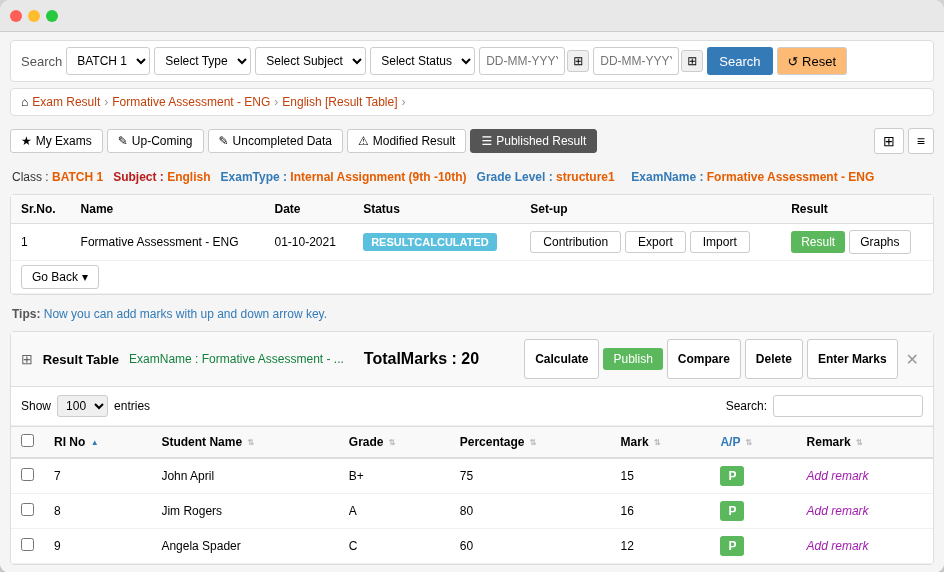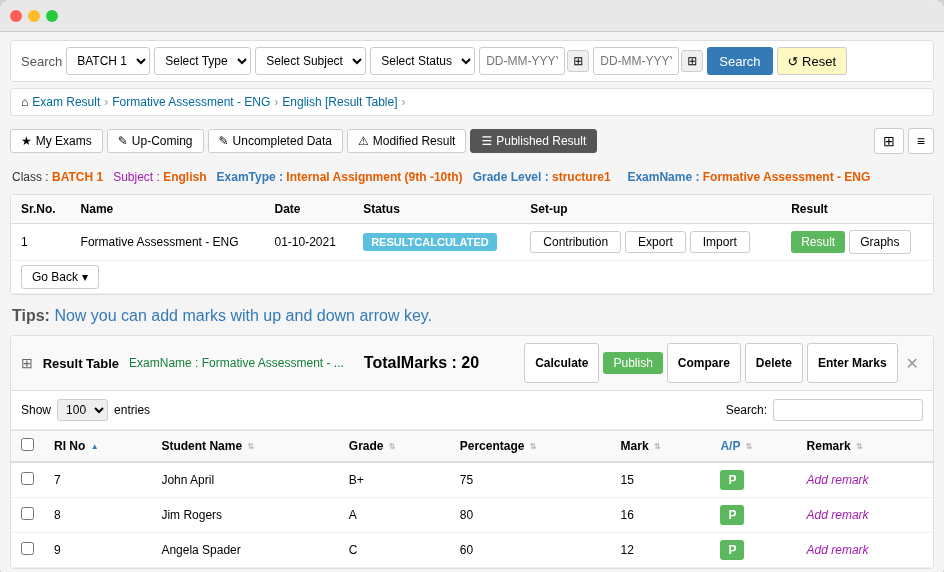--- a/index.html
+++ b/index.html
@@ -87,42 +87,42 @@
       background: #337ab7;
       color: #fff;
       border: none;
       border-radius: 3px;
       padding: 4px 12px;
       height: 28px;
       cursor: pointer;
       font-size: 13px;
     }
     .btn-reset {
-      background: #fef9c3;
+      background: #fdba74;
       border: 1px solid #ccc;
       border-radius: 3px;
       padding: 4px 10px;
       height: 28px;
       cursor: pointer;
       font-size: 13px;
     }
 
     
     .breadcrumb {
       background: #fff;
       border: 1px solid #ddd;
       border-radius: 4px;
       padding: 6px 10px;
       font-size: 12px;
       display: flex;
       align-items: center;
       gap: 4px;
       margin-bottom: 6px;
     }
-    .breadcrumb a { color: #0369a1; text-decoration: none; }
+    .breadcrumb a { color: #c2410c; text-decoration: none; }
     .breadcrumb .sep { color: #999; }
 
     
     .tabs {
       display: flex;
       align-items: center;
       gap: 4px;
       padding: 6px 0;
       margin-bottom: 6px;
     }
@@ -233,21 +233,21 @@
       padding: 4px 10px;
       font-size: 12px;
       cursor: pointer;
       display: flex;
       align-items: center;
       gap: 4px;
     }
 
     
     .tips {
-      font-size: 16px;
+      font-size: 12px;
       color: #337ab7;
       padding: 4px 2px;
       margin-bottom: 6px;
     }
     .tips strong { color: #555; }
 
     
     .result-panel {
       background: #fff;
       border: 1px solid #ddd;
@@ -453,21 +453,21 @@
       <div class="view-icons">
         <button class="view-icon-btn">⊞</button>
         <button class="view-icon-btn">≡</button>
       </div>
     </div>
 
     <div class="class-info">
       <span>Class : </span>
       <strong>BATCH 1</strong>
       <span> &nbsp; </span>
-      <span style="color:#a21caf;font-weight:normal;">Subject : </span>
+      <span style="color:#b91c1c;font-weight:bold;">Subject : </span>
       <strong>English</strong>
       <span> &nbsp; </span>
       <span style="color:#337ab7;font-weight:bold;">ExamType : </span>
       <strong>Internal Assignment (9th -10th)</strong>
       <span> &nbsp; </span>
       <span style="color:#337ab7;font-weight:bold;">Grade Level : </span>
       <strong>structure1</strong>
       <span> &nbsp;&nbsp;&nbsp; </span>
       <span style="color:#337ab7;font-weight:bold;">ExamName : </span>
       <strong style="color:#e65c00;">Formative Assessment - ENG</strong>

